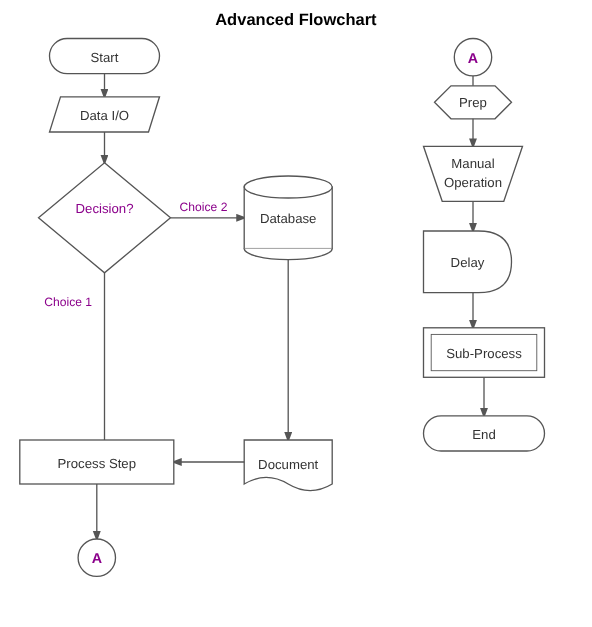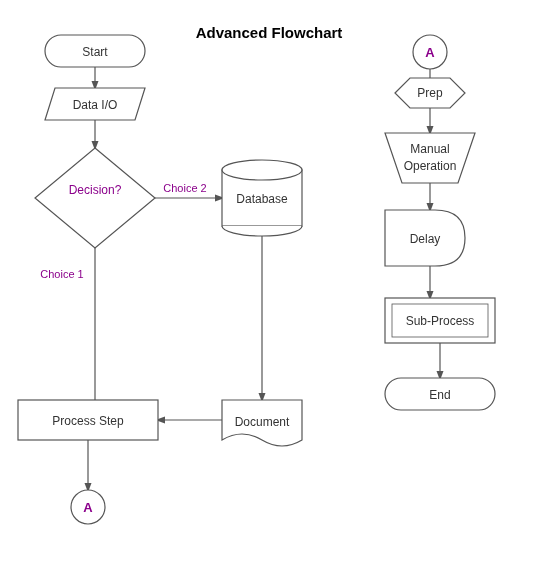--- a/index.html
+++ b/index.html
@@ -13,21 +13,21 @@
     }
     .page {
       width: 538px;
       height: 570px;
       position: relative;
     }
     h1 {
       text-align: center;
       font-size: 15px;
       font-weight: bold;
-      padding-top: 24px;
+      padding-top: 10px;
       position: absolute;
       width: 100%;
       top: 0;
     }
     svg {
       position: absolute;
       top: 0;
       left: 0;
       width: 538px;
       height: 570px;

